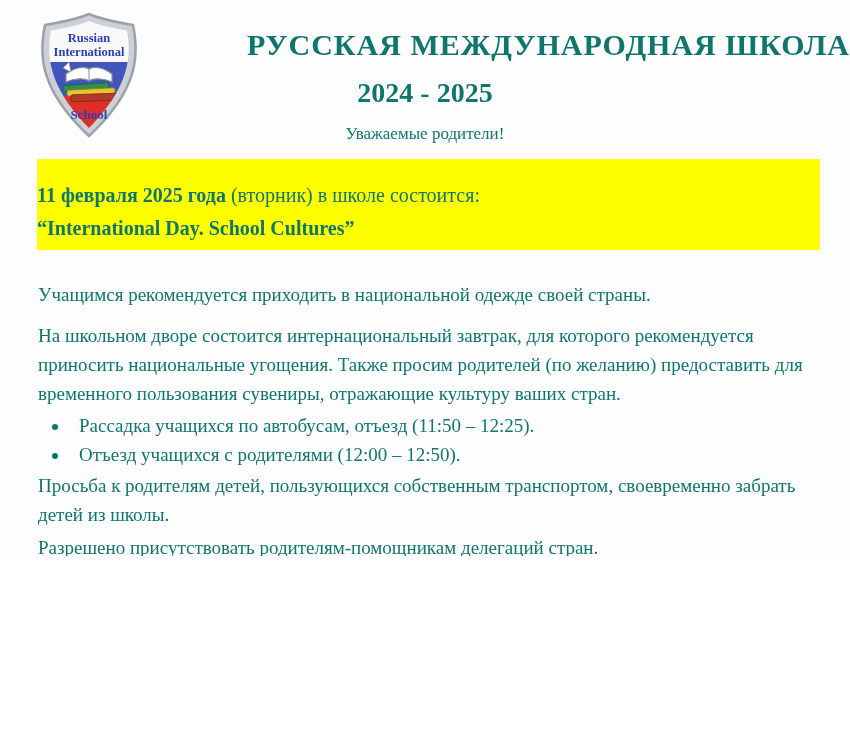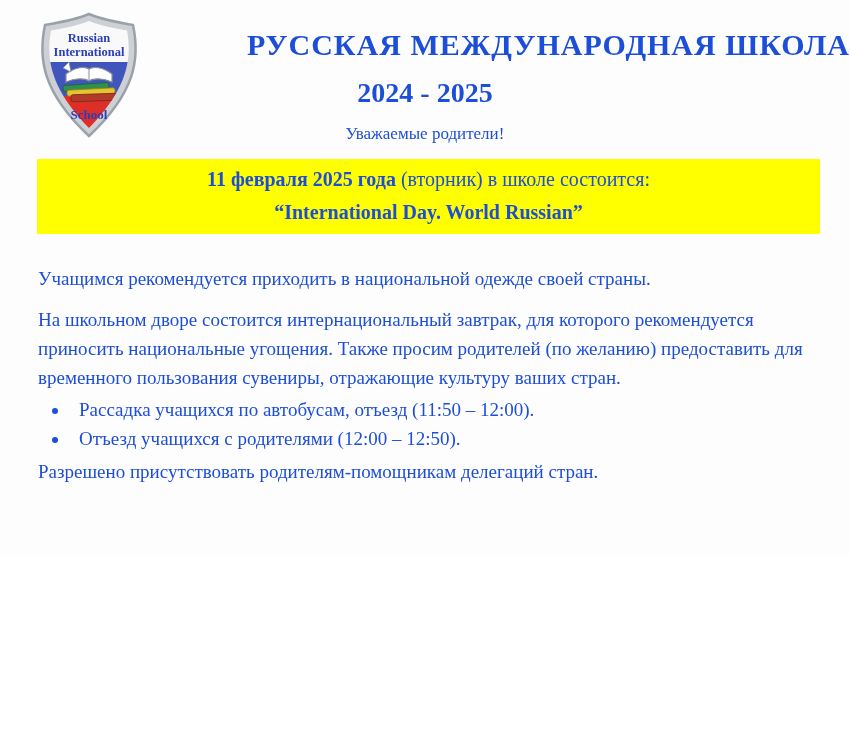--- a/index.html
+++ b/index.html
@@ -1,21 +1,21 @@
 <!DOCTYPE html>
 <html><head>
 <meta charset="utf-8">
 <style>
   html,body { margin:0; padding:0; background:#ffffff; }
   .page {
     position:relative;
     width:850px; height:556px;
     background:#fdfdfd;
     font-family:"Liberation Serif", serif;
-    color:#1d4ed8;
+    color:#0f766e;
     overflow:hidden;
   }
   
   .header { position:relative; padding-top:28px; }
   .logo-wrap { position:absolute; left:33px; top:12px; width:112px; height:126px; }
   .logo-wrap svg { width:100%; height:100%; display:block; }
   .doc-title {
     margin-left:118px;
     text-align:right;
     font-size:30px; font-weight:bold;
@@ -29,22 +29,21 @@
     margin-top:15px; line-height:32px;
   }
   .greeting {
     text-align:center;
     font-size:17px; margin-top:13px; line-height:24px;
   }
   
   .highlight {
     margin:13px 30px 0 37px;
     background:#ffff00;
-    text-align:center;
-    padding:8px 0 10px;
+    padding:24px 0 10px;
     font-size:20px;
   }
   .hl-line1 { line-height:24px; }
   .hl-line1 .bold, .hl-line2 { font-weight:bold; }
   .hl-line2 { margin-top:9px; line-height:24px; }
   
   ul.list {
     margin:26px 20px 0 40px;
     padding-left:30px;
     font-size:19px;
@@ -107,30 +106,31 @@
       </svg>
     </div>
 
     <div class="doc-title">РУССКАЯ МЕЖДУНАРОДНАЯ ШКОЛА</div>
     <div class="doc-years">2024 - 2025</div>
     <div class="greeting">Уважаемые родители!</div>
   </div>
 
   <div class="highlight">
     <div class="hl-line1"><span class="bold">11 февраля 2025 года</span><span> (вторник) в школе состоится:</span></div>
-    <div class="hl-line2">“International Day. World Russian”</div>
+    <div class="hl-line2">“International Day. School Cultures”</div>
   </div>
 
 
   <p class="para p-dress">Учащимся рекомендуется приходить в национальной одежде своей страны.</p>
 
   <p class="para p-breakfast">На школьном дворе состоится интернациональный завтрак, для которого рекомендуется приносить национальные угощения. Также просим родителей (по желанию) предоставить для временного пользования сувениры, отражающие культуру ваших стран.</p>
 
   <ul class="list departure">
-    <li>Рассадка учащихся по автобусам, отъезд (11:50 – 12:00).</li>
+    <li>Рассадка учащихся по автобусам, отъезд (11:50 – 12:25).</li>
     <li>Отъезд учащихся с родителями (12:00 – 12:50).</li>
   </ul>
 
+  <p class="para p-transport">Просьба к родителям детей, пользующихся собственным транспортом, своевременно забрать детей из школы.</p>
 
   <p class="para p-helpers">Разрешено присутствовать родителям-помощникам делегаций стран.</p>
 
 
 </div>
 
 </body></html>

